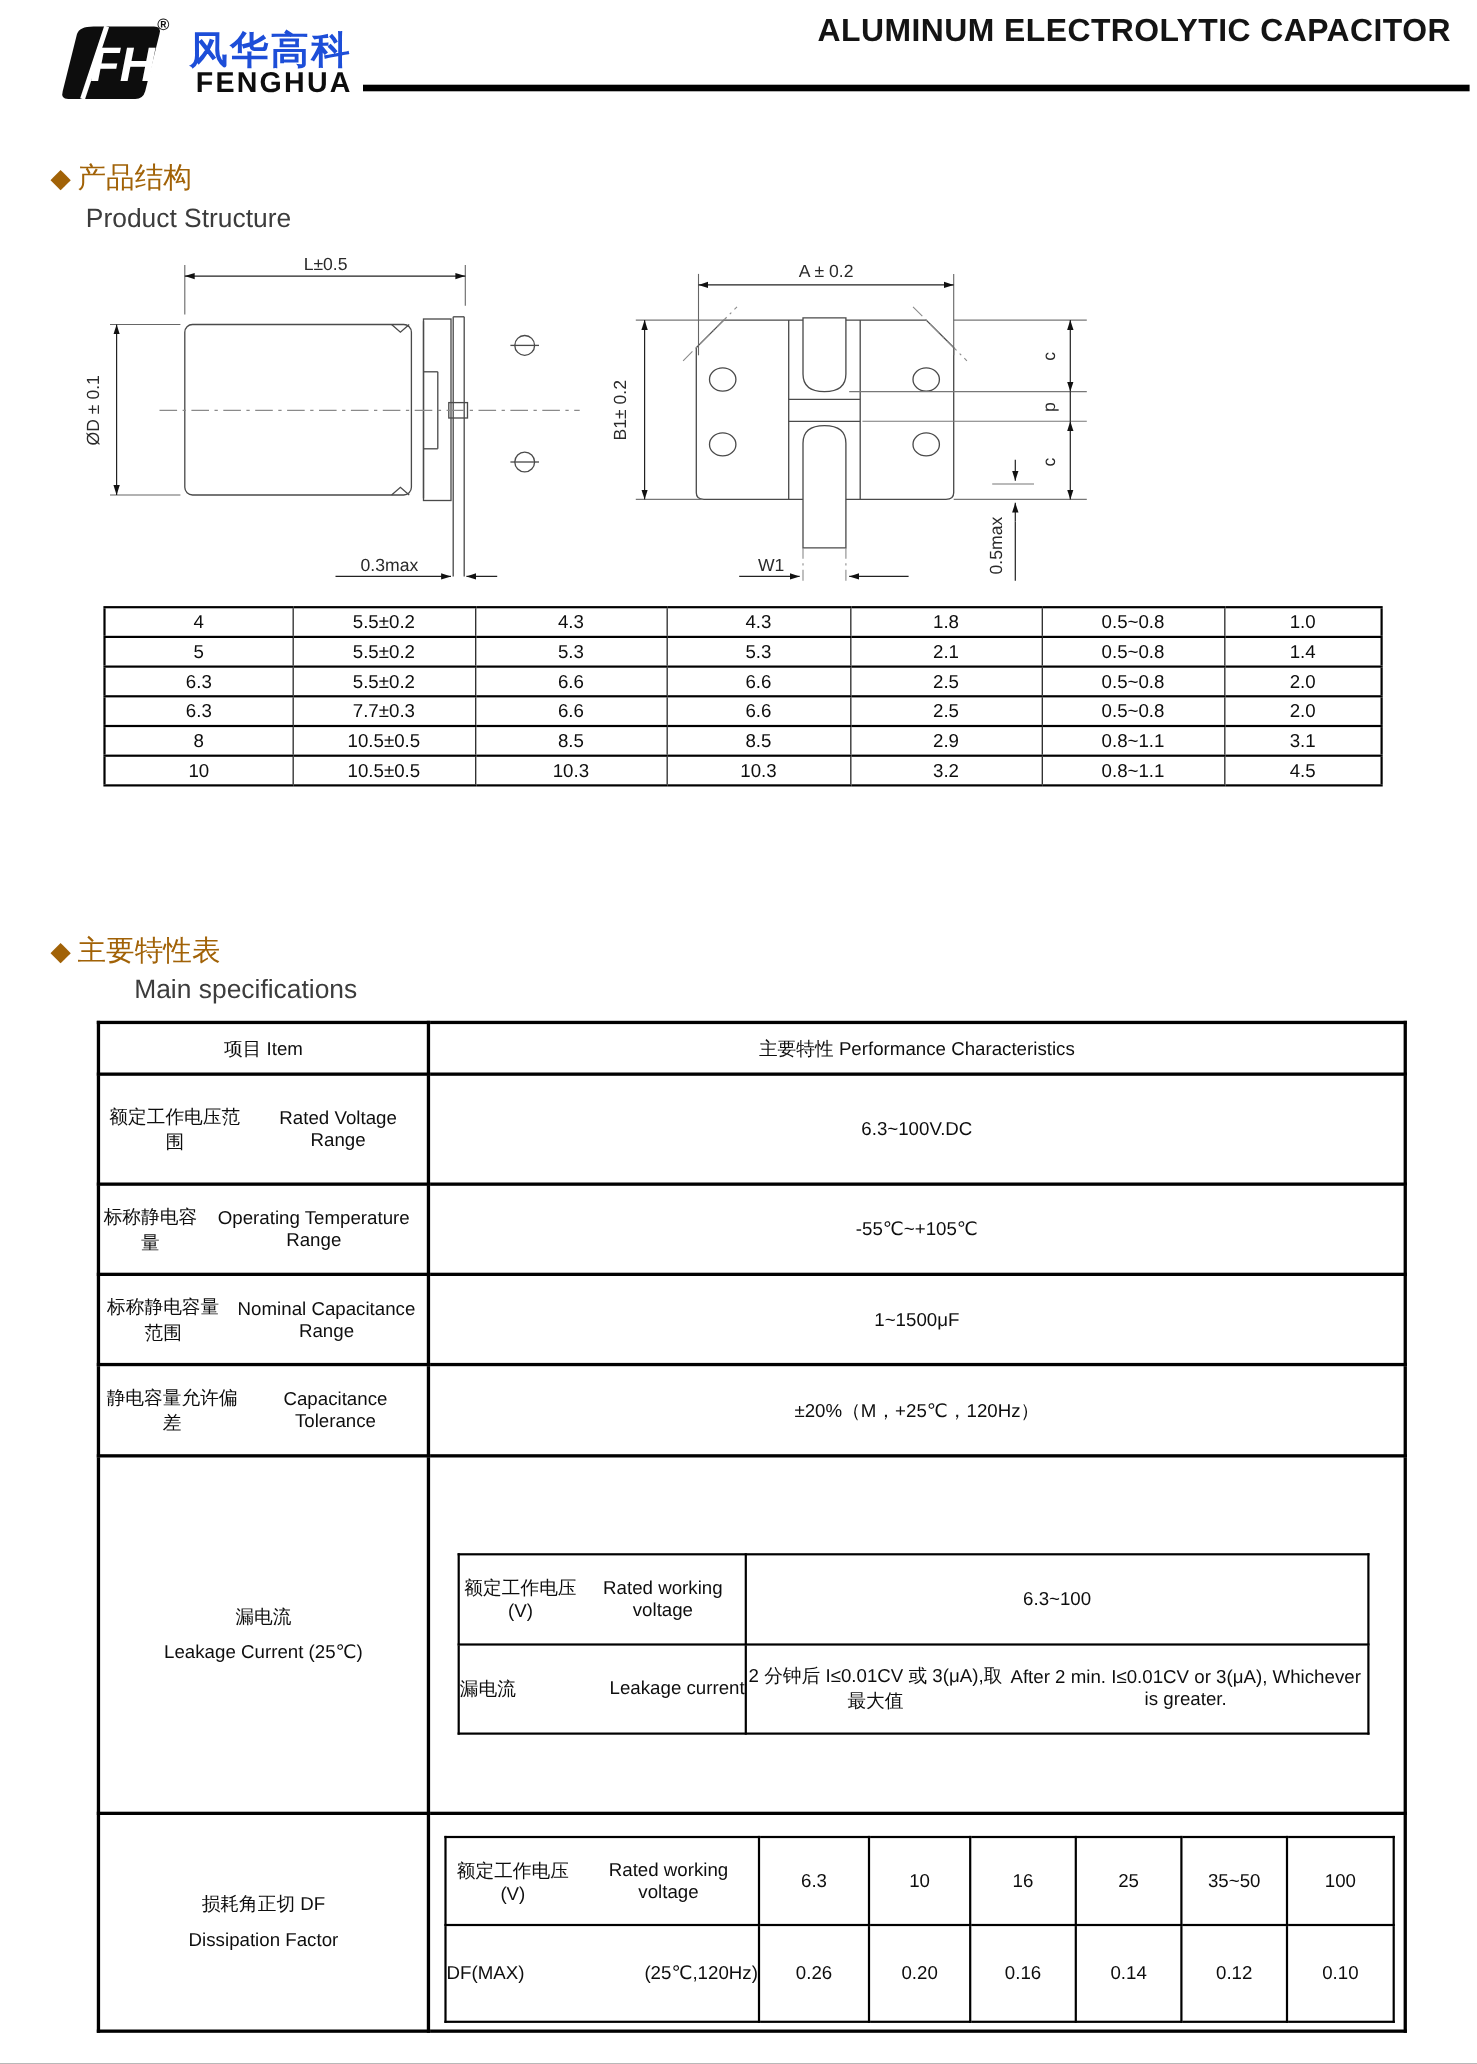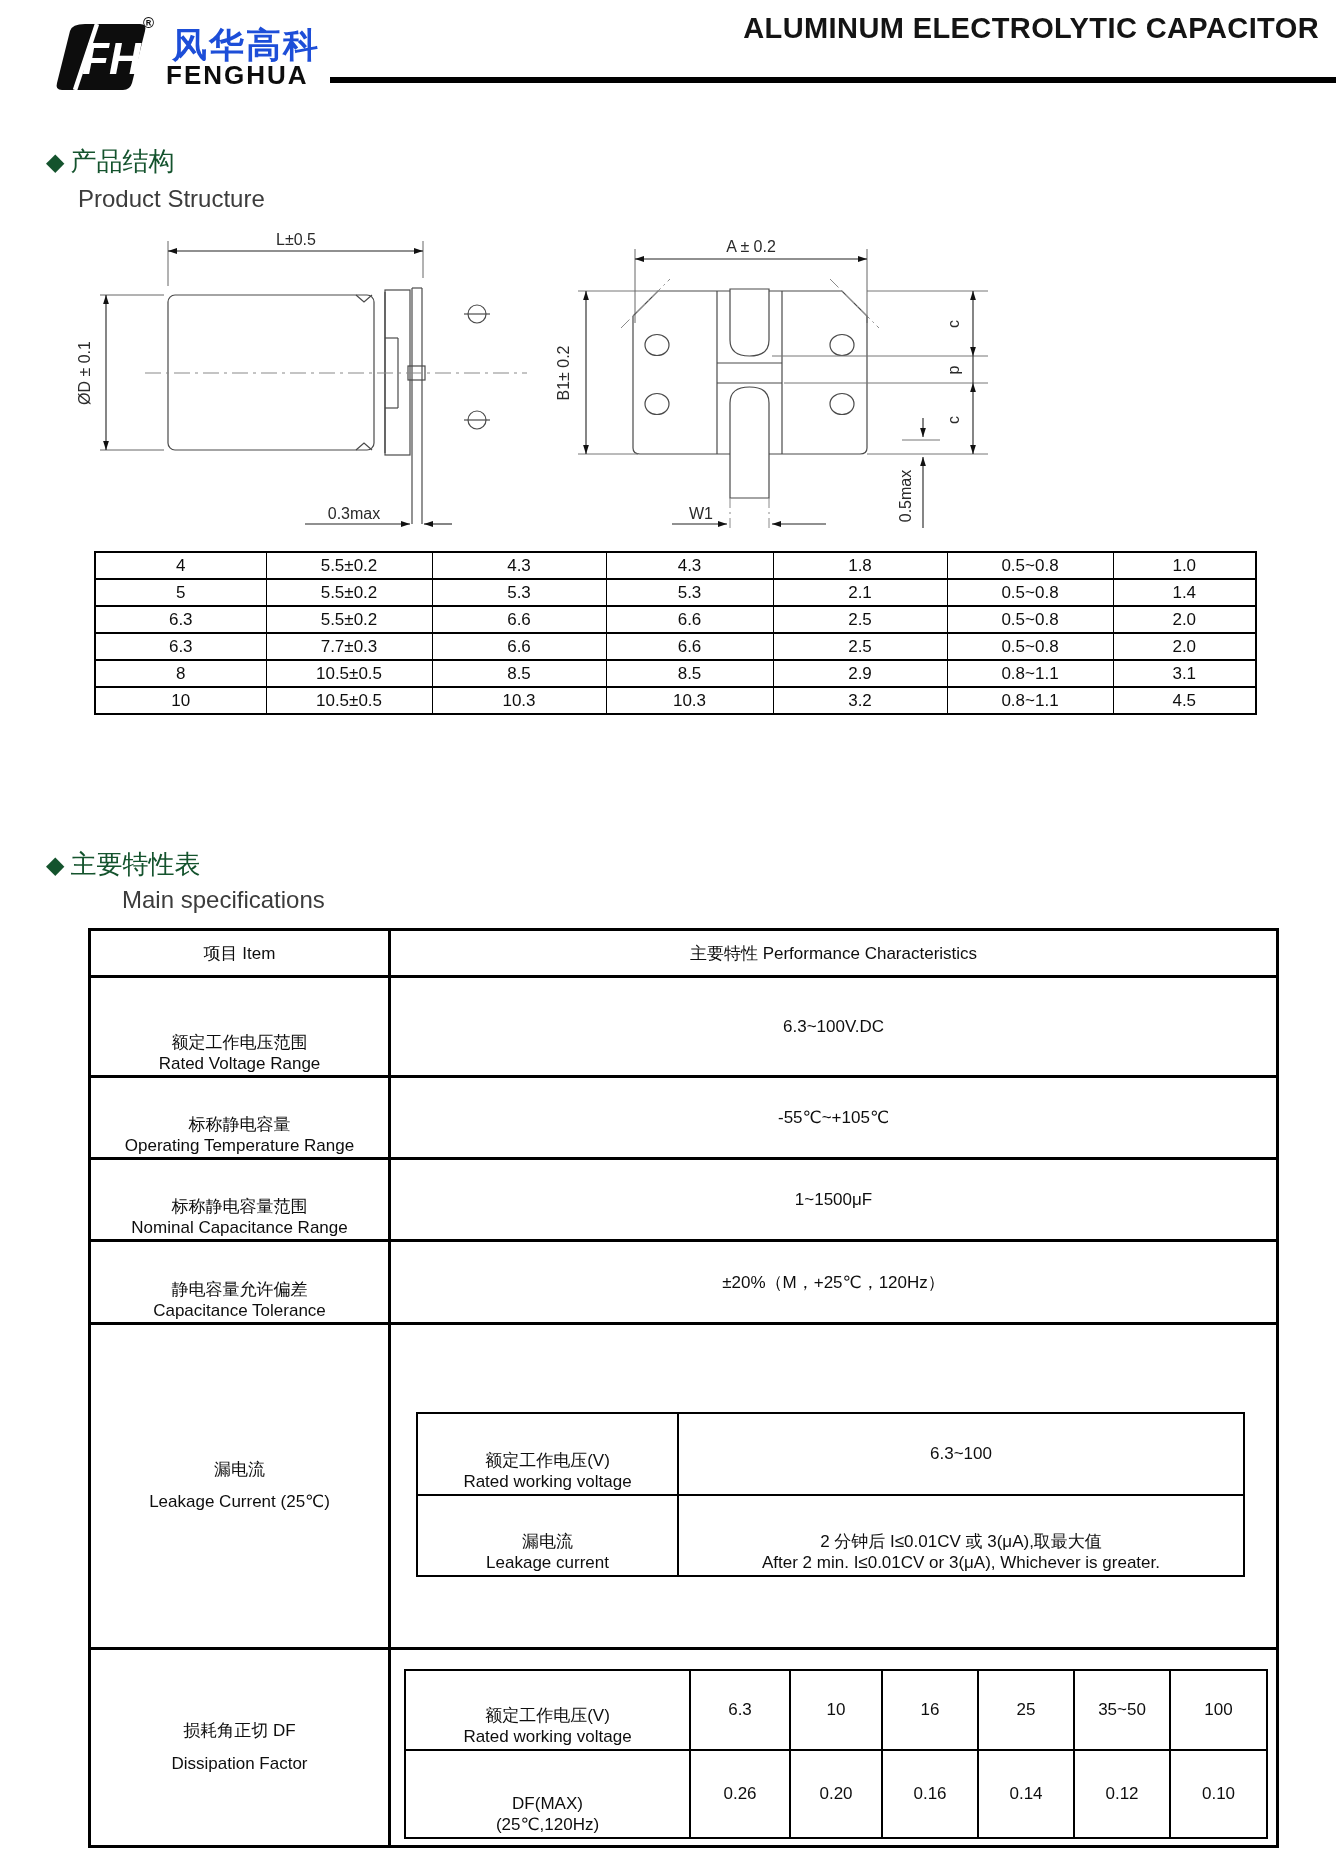--- a/index.html
+++ b/index.html
@@ -5,40 +5,40 @@
   html,body{margin:0;padding:0;background:#888;}
   .page{
     position:relative;width:1343px;height:1876px;background:#ffffff;
     font-family:"Liberation Sans","DejaVu Sans",sans-serif;color:#111;
     margin:0 auto;overflow:hidden;
   }
   
   .logo-mark{position:absolute;left:55px;top:22px;}
   .reg-mark{position:absolute;left:143px;top:14px;font-size:15px;font-weight:bold;color:#111;}
   .brand-cn{position:absolute;left:172px;top:22px;font-size:35px;font-weight:bold;letter-spacing:2px;color:#1d4ed8;}
-  .brand-en{position:absolute;left:166px;top:60px;font-size:26px;font-weight:700;letter-spacing:2px;color:#0d0d0d;}
+  .brand-en{position:absolute;left:178px;top:60px;font-size:26px;font-weight:700;letter-spacing:2px;color:#0d0d0d;}
   .doc-title{position:absolute;right:24px;top:12px;font-size:29px;font-weight:bold;letter-spacing:0.4px;color:#141414;white-space:nowrap;}
   .header-rule{position:absolute;left:330px;top:77px;width:1006px;height:6px;background:#000;}
   
-  .sec-head{position:absolute;font-size:26px;color:#14532d;}
+  .sec-head{position:absolute;font-size:26px;color:#a16207;}
   .sec-head .bullet{margin-right:6px;font-size:24px;}
   .sec-sub{position:absolute;font-size:24px;color:#3c3c3c;}
   
   .drawing{position:absolute;left:60px;top:228px;}
   svg text.dim{font-family:"Liberation Sans","DejaVu Sans",sans-serif;font-size:16px;fill:#2a2a2a;}
   
   .dim-table{position:absolute;left:94px;top:551px;border-collapse:collapse;table-layout:fixed;width:1161px;}
   .dim-table td{border:1px solid #000;border-top:2px solid #000;border-bottom:2px solid #000;
     text-align:center;vertical-align:middle;font-size:17px;padding:0;color:#0e0e0e;}
   .dim-table tr.hdr td{background:#d9d9d9;}
   .dim-table{border:2px solid #000;}
   
   .spec-table{position:absolute;left:88px;top:928px;border-collapse:collapse;table-layout:fixed;width:1188px;border:3px solid #000;}
   .spec-table > tbody > tr > td{border:3px solid #000;text-align:center;vertical-align:middle;font-size:17px;padding:0;color:#0e0e0e;}
-  .vsplit{display:flex;flex-direction:column;justify-content:flex-end;align-items:center;}
+  .vsplit{display:flex;justify-content:space-between;align-items:center;}
   .two-line{line-height:1.9;}
   .inner-table{border-collapse:collapse;table-layout:fixed;border:2px solid #000;}
   .inner-table td{border:2px solid #000;text-align:center;vertical-align:middle;font-size:17px;padding:0;color:#0e0e0e;}
   .leak-cell{text-align:left;}
   .leak-inner{margin:16px 0 0 25px;width:827px;}
   .notes{margin-left:8px;font-size:17px;color:#0e0e0e;}
   .note-line{margin-top:0;}
   .df-inner{margin:13px 0 0 13px;width:862px;}
 </style>
 </head>

